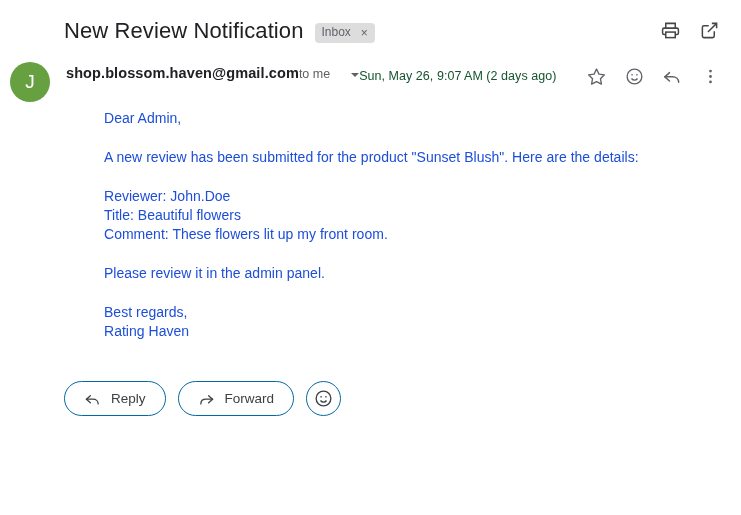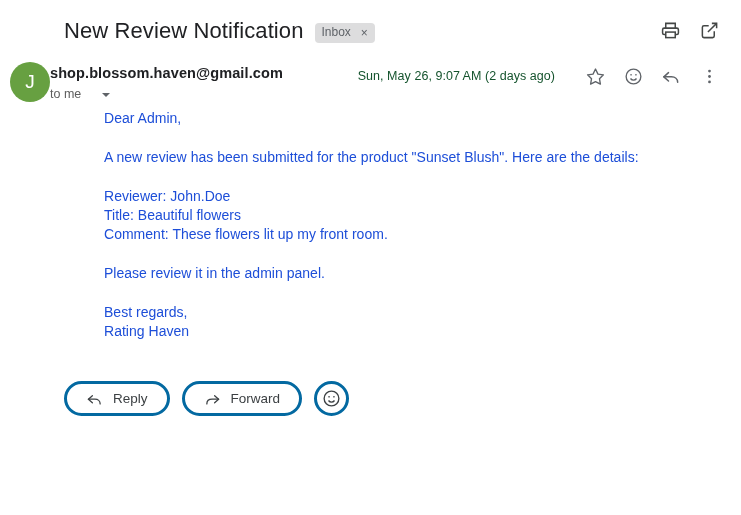--- a/index.html
+++ b/index.html
@@ -86,23 +86,23 @@
     background: #67a041;
     color: #ffffff;
     font-size: 19px;
     display: flex;
     align-items: center;
     justify-content: center;
     flex: 0 0 auto;
     user-select: none;
   }
   .sender-info {
-    margin-left: 0;
-    display: flex;
-    flex-direction: column;
+    margin-left: 16px;
+    display: flex;
+    flex-direction: row;
     justify-content: center;
     padding-top: 1px;
   }
   .sender-name {
     font-size: 14.5px;
     font-weight: bold;
     color: #202124;
     line-height: 20px;
     letter-spacing: 0.1px;
   }
@@ -174,21 +174,21 @@
     align-items: center;
     gap: 12px;
     padding: 39px 0 0 64px;
   }
   .btn {
     display: inline-flex;
     align-items: center;
     gap: 10px;
     height: 35px;
     padding: 0 19px;
-    border: 3px solid #0369a1;
+    border: 1px solid #0369a1;
     border-radius: 18px;
     background: #ffffff;
     color: #3c4043;
     font-size: 13.5px;
     font-family: "Liberation Sans", sans-serif;
     cursor: pointer;
     box-sizing: border-box;
   }
   .btn svg { display: block; }
   .btn-round {

